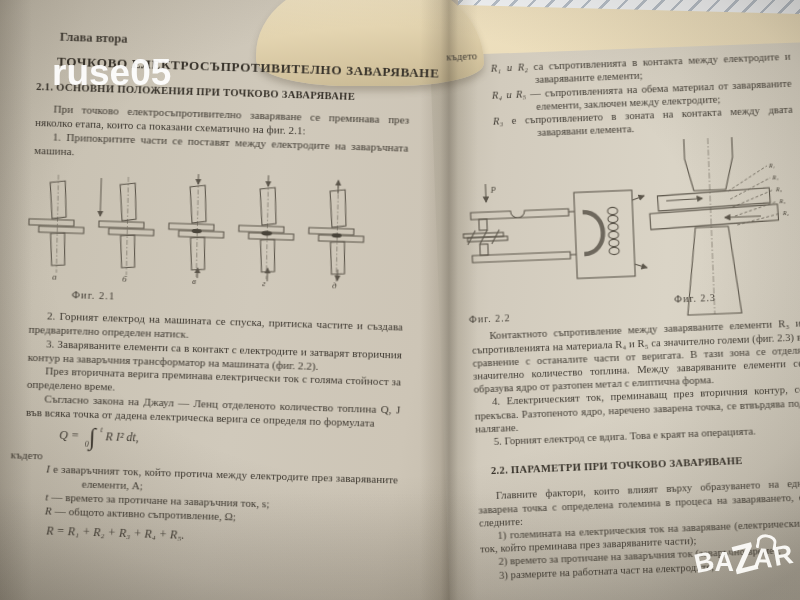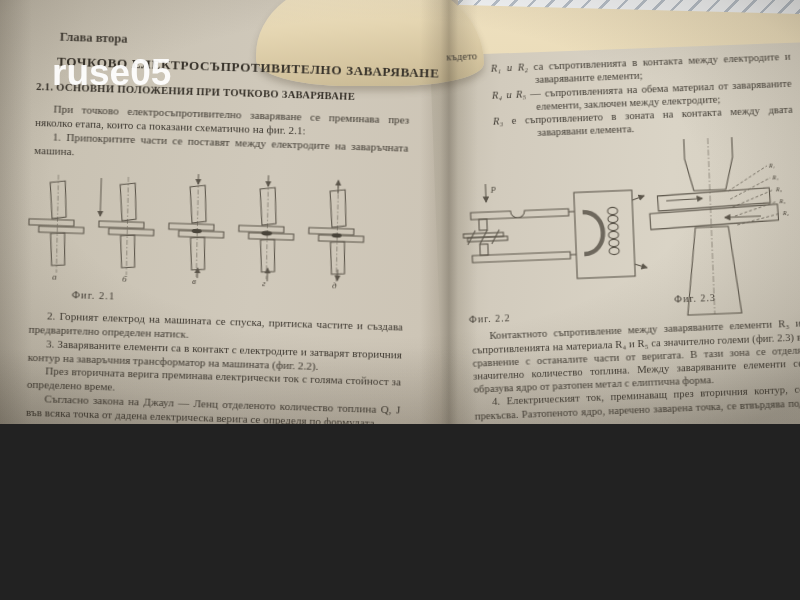--- a/index.html
+++ b/index.html
@@ -1,16 +1,16 @@
 <!DOCTYPE html>
 <html><head>
 <meta charset="utf-8">
 <style>
   html,body{margin:0;padding:0;background:#222;}
-  .photo{position:relative;width:800px;height:424px;overflow:hidden;
+  .photo{position:relative;width:800px;height:600px;overflow:hidden;
          font-family:"Liberation Serif","DejaVu Serif",serif;}
   
   .fabric{position:absolute;inset:0;z-index:1;background:#f1f3f5;
     background-image:repeating-linear-gradient(135deg,
       rgba(150,162,176,.65) 0 2.6px, rgba(0,0,0,0) 2.6px 13px);}
   
   .edge-band{position:absolute;inset:0;z-index:2;
     background:linear-gradient(180deg,#eee0bf 0%,#e3d4ae 55%,#d3c29c 100%);
     clip-path:polygon(272px 0px,800px 14px,800px 48px,452px 62px,272px 36px);}
   

